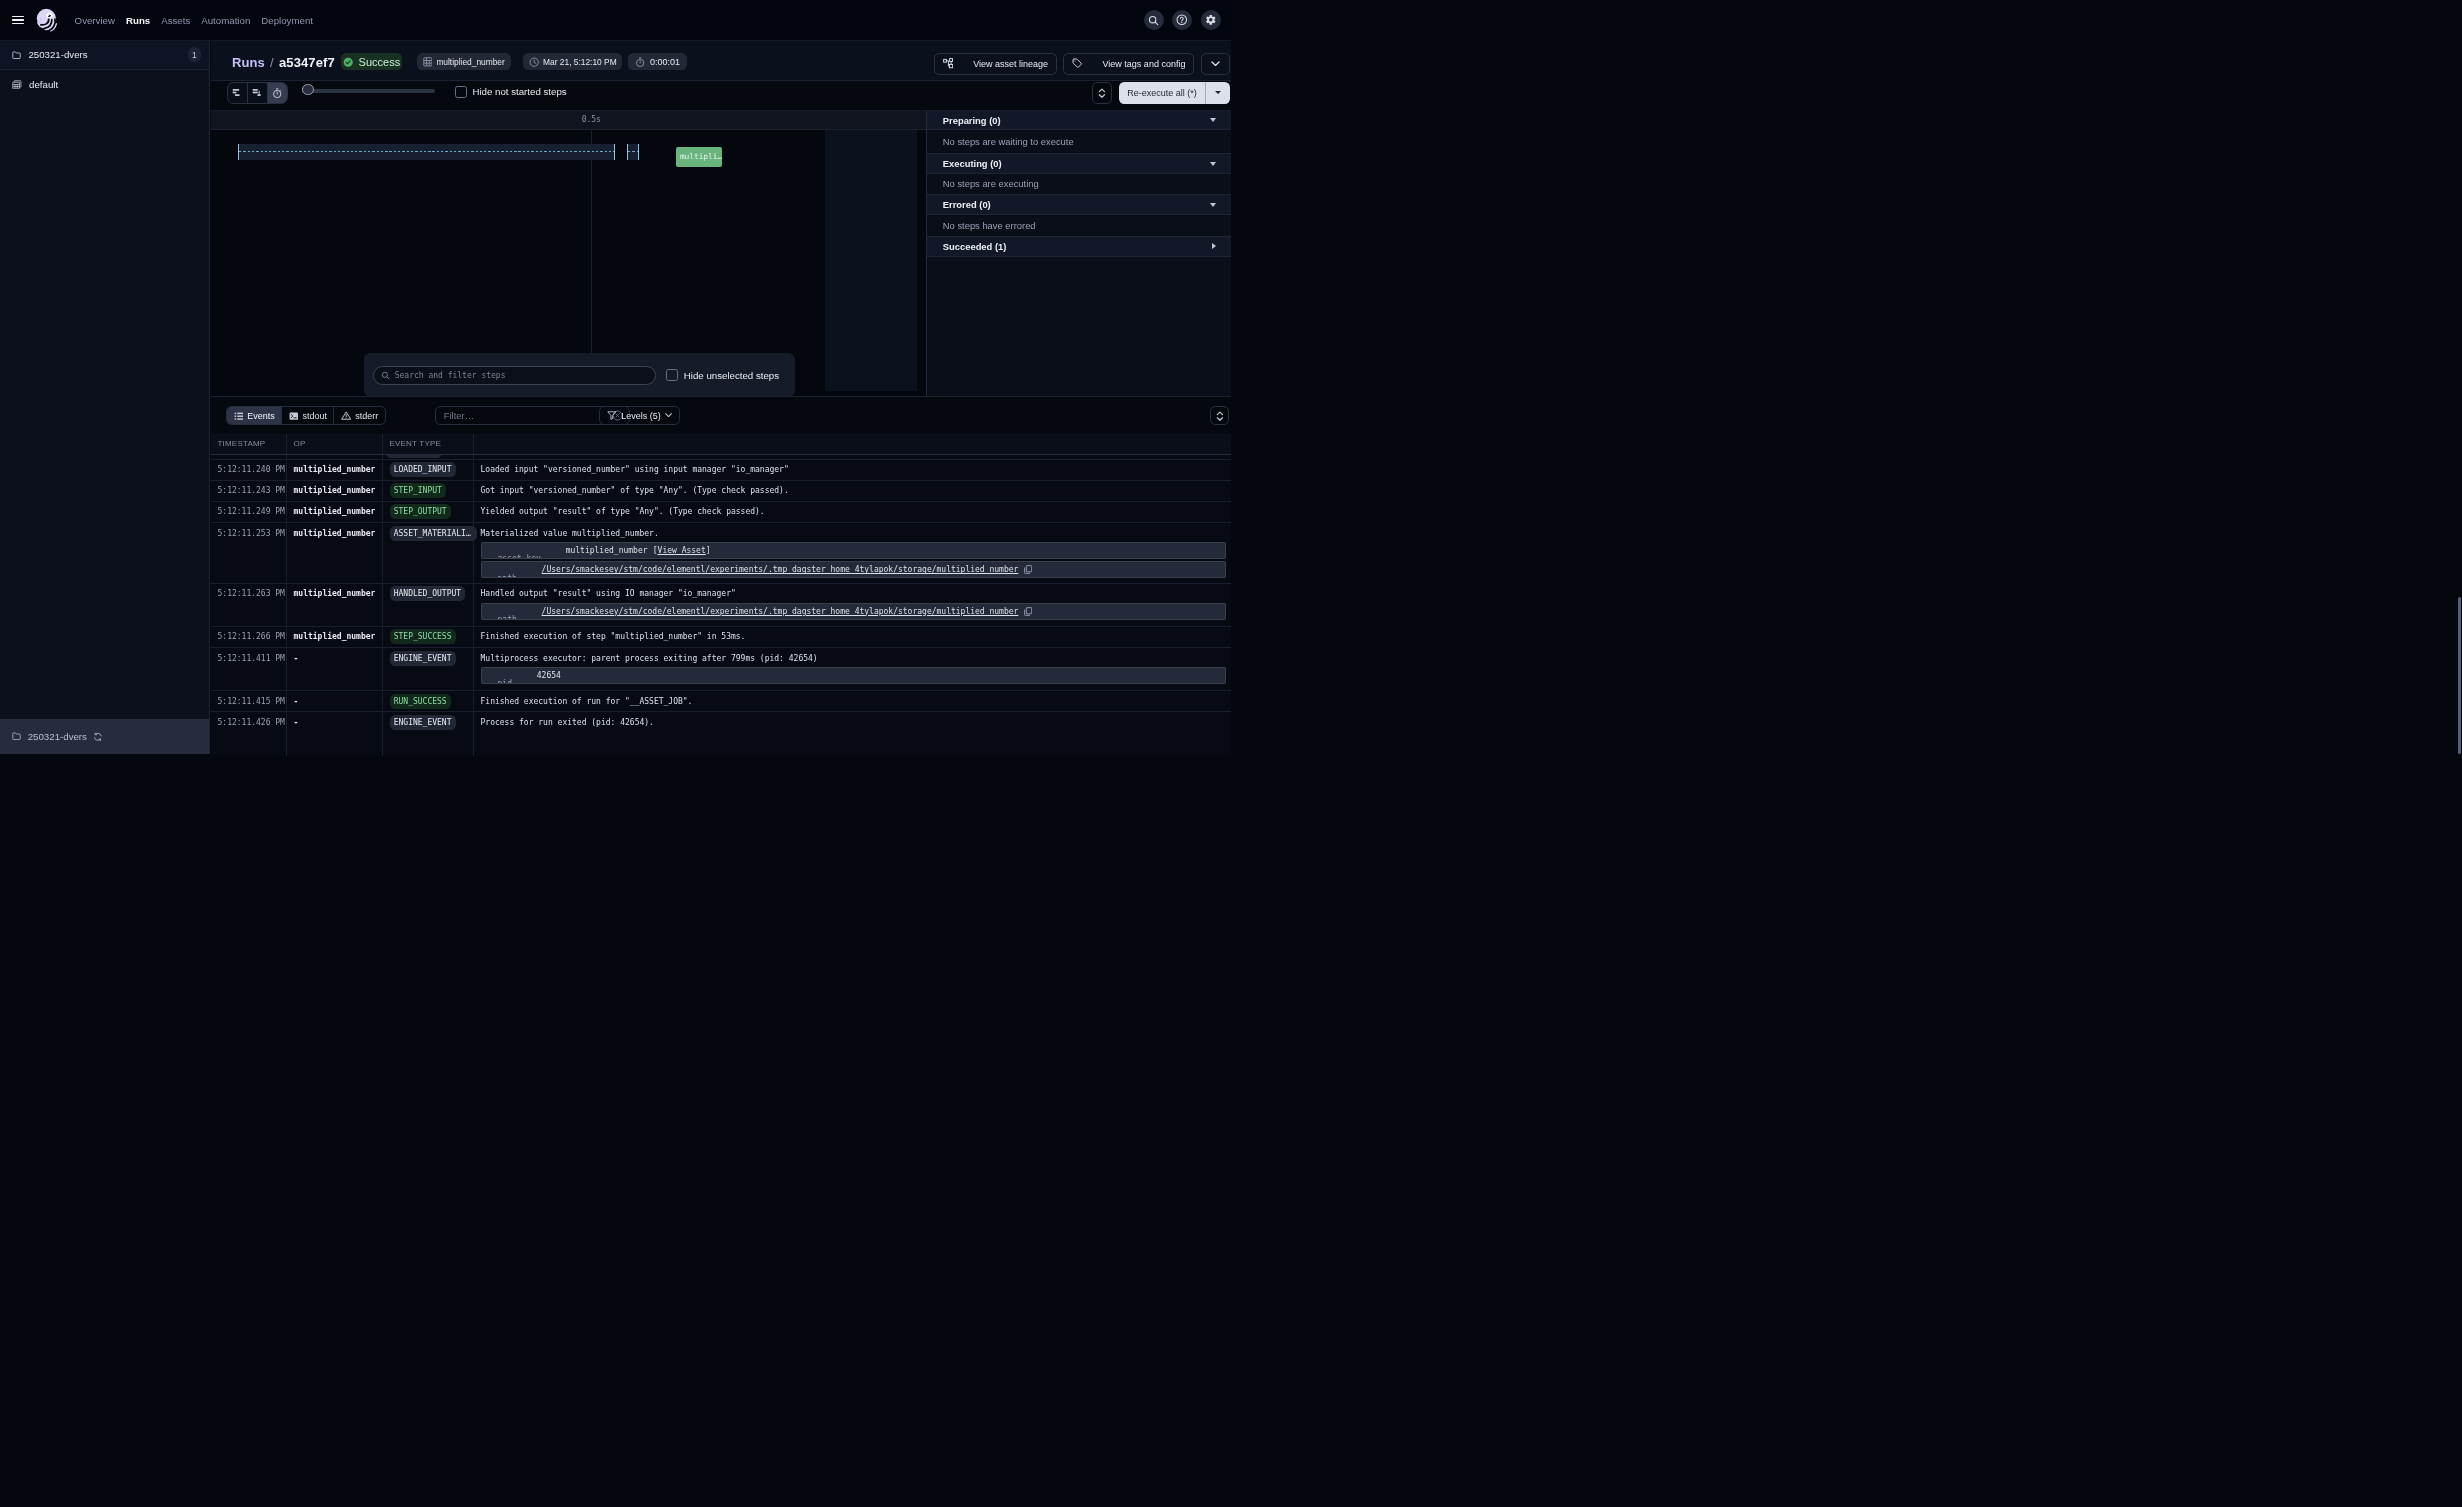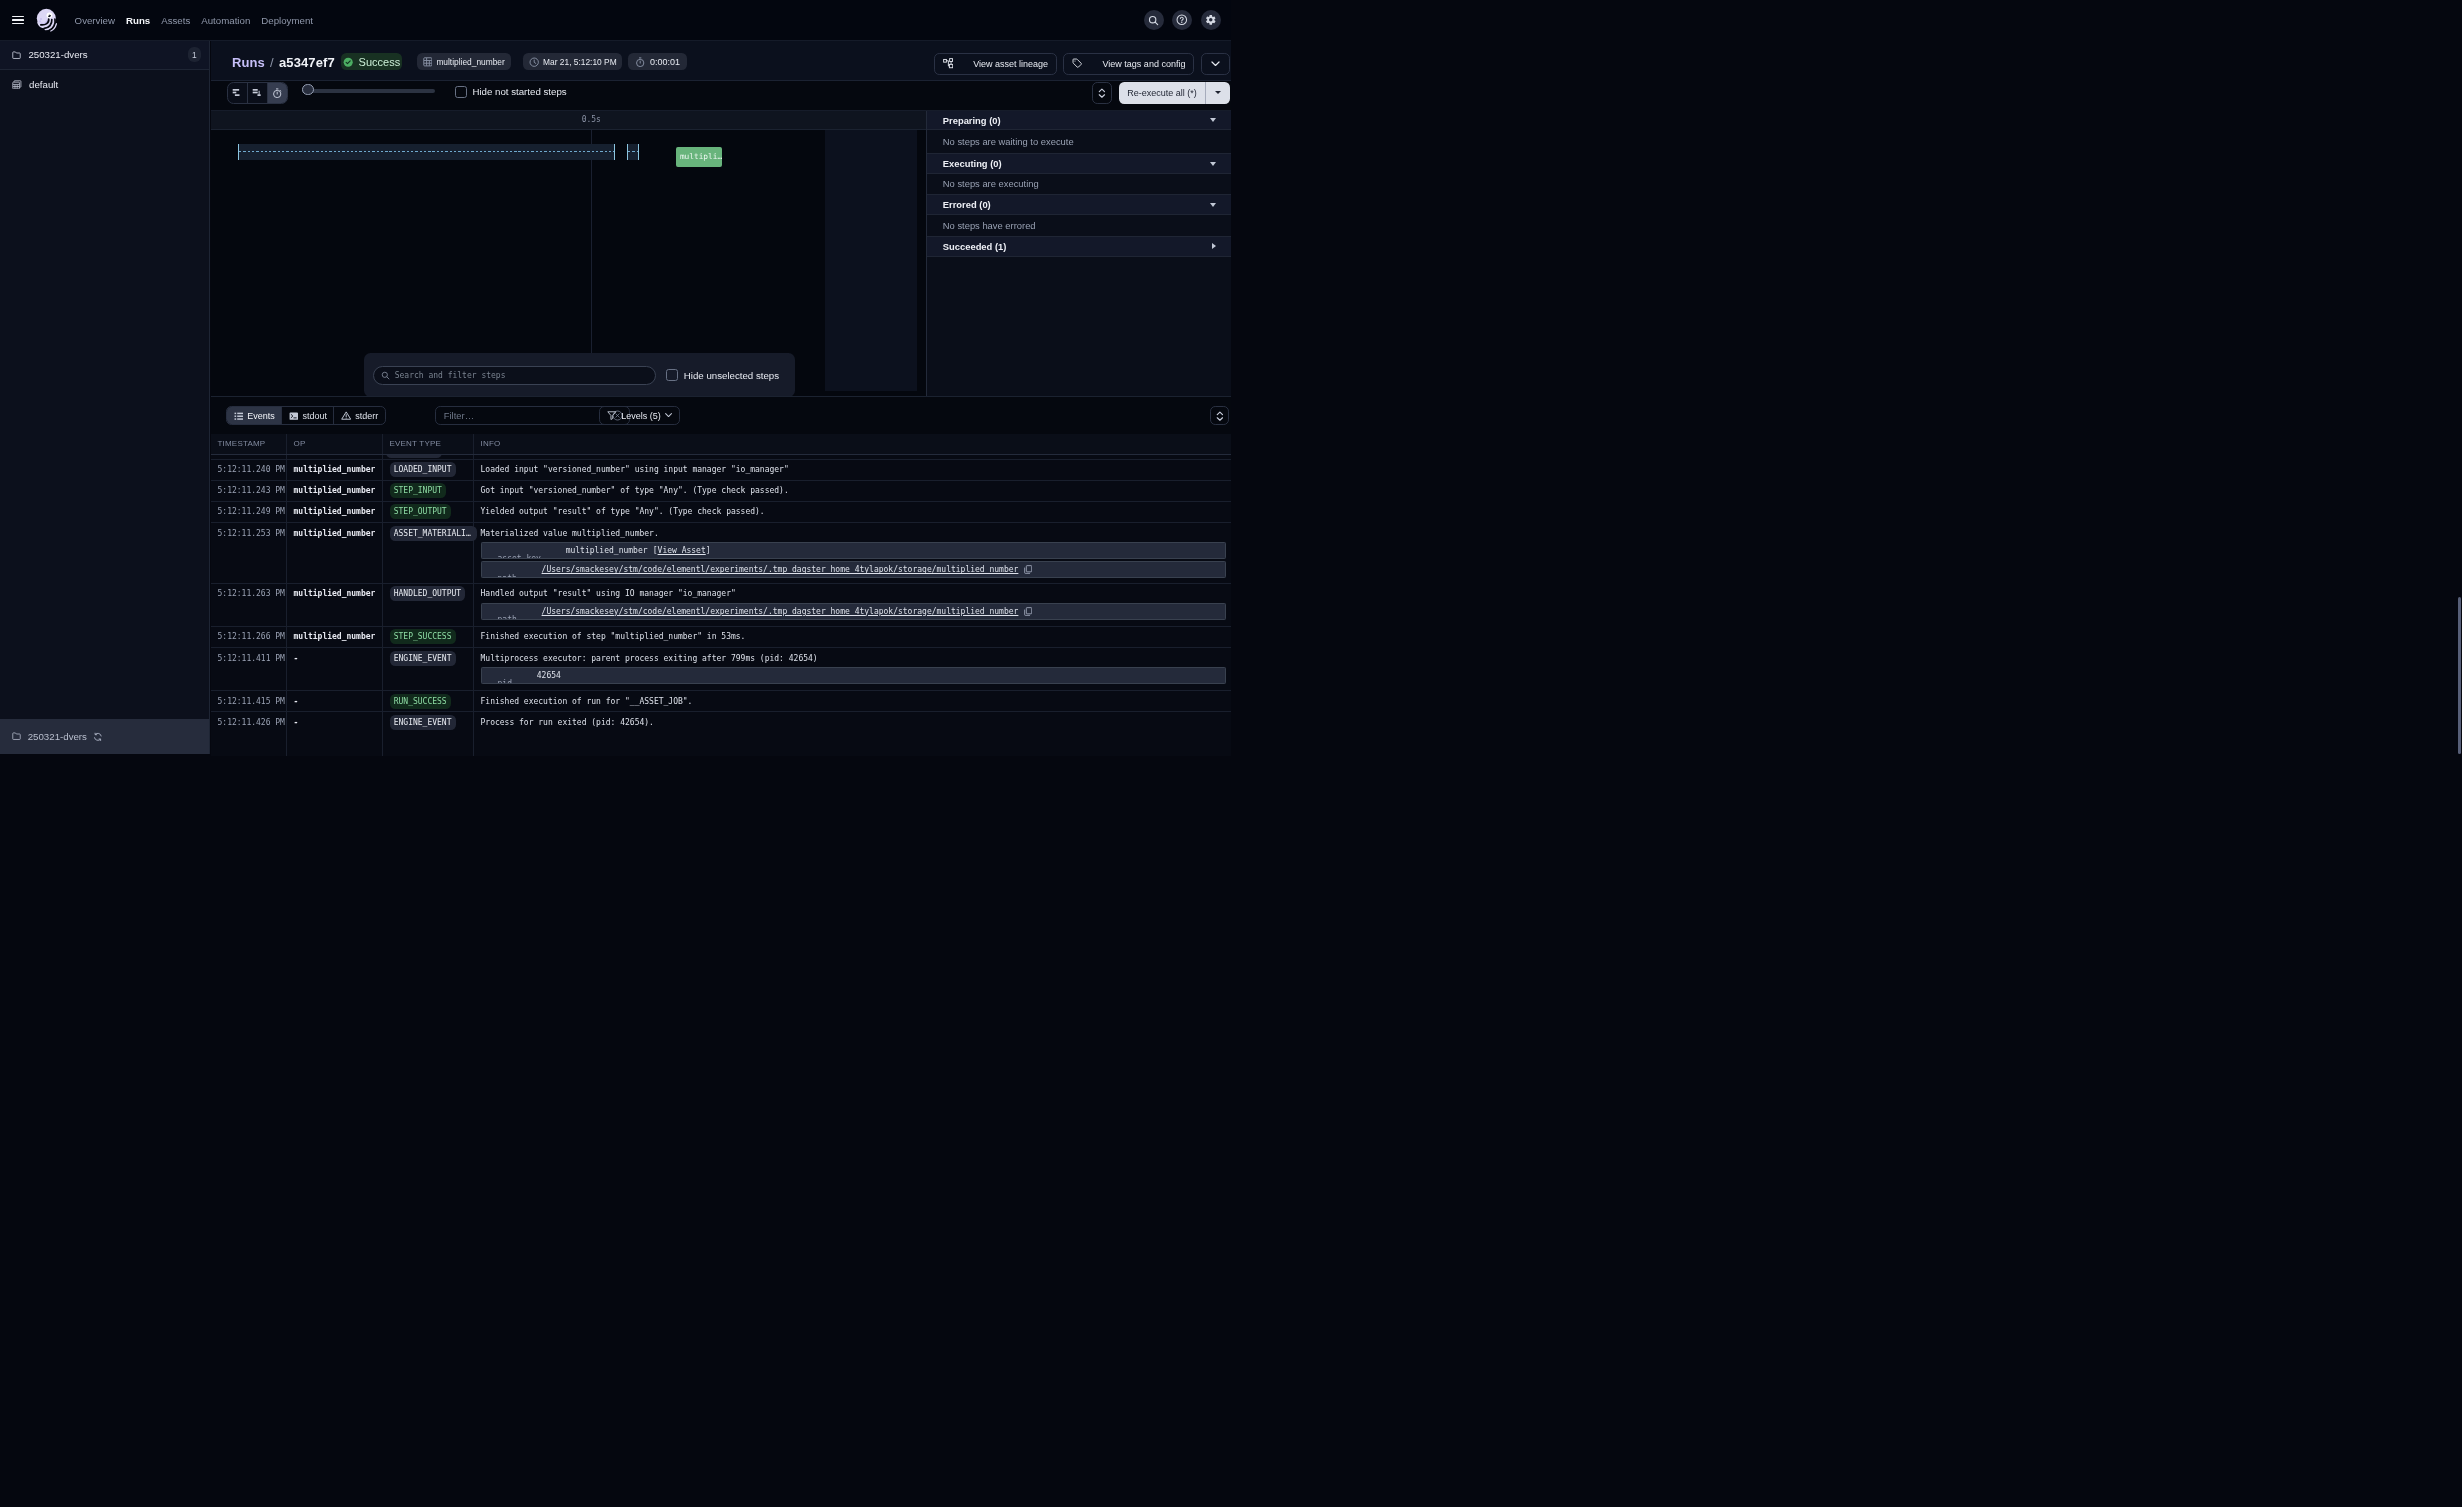--- a/index.html
+++ b/index.html
@@ -563,21 +563,20 @@
             <path d="M2,5.6 L6,1.8 L10,5.6" fill="none" stroke="currentColor" stroke-width="1.8" stroke-linecap="round" stroke-linejoin="round"></path>
             <path d="M2,10.4 L6,14.2 L10,10.4" fill="none" stroke="currentColor" stroke-width="1.8" stroke-linecap="round" stroke-linejoin="round"></path>
           </svg>
       </button>
     </div>
     <div class="etable">
       <div class="erow ehead">
         <div class="c1">TIMESTAMP</div>
         <div class="c2">OP</div>
         <div class="c3">EVENT TYPE</div>
-        <div class="c4">INFO</div>
       </div>
       <div class="erow epartial ebody-row">
         <div class="c1"></div>
           <div class="c2"></div>
         <div class="c3">
             <span class="pillcut"></span>
           </div>
         <div class="c4"></div>
       </div>
       <div id="erows">

